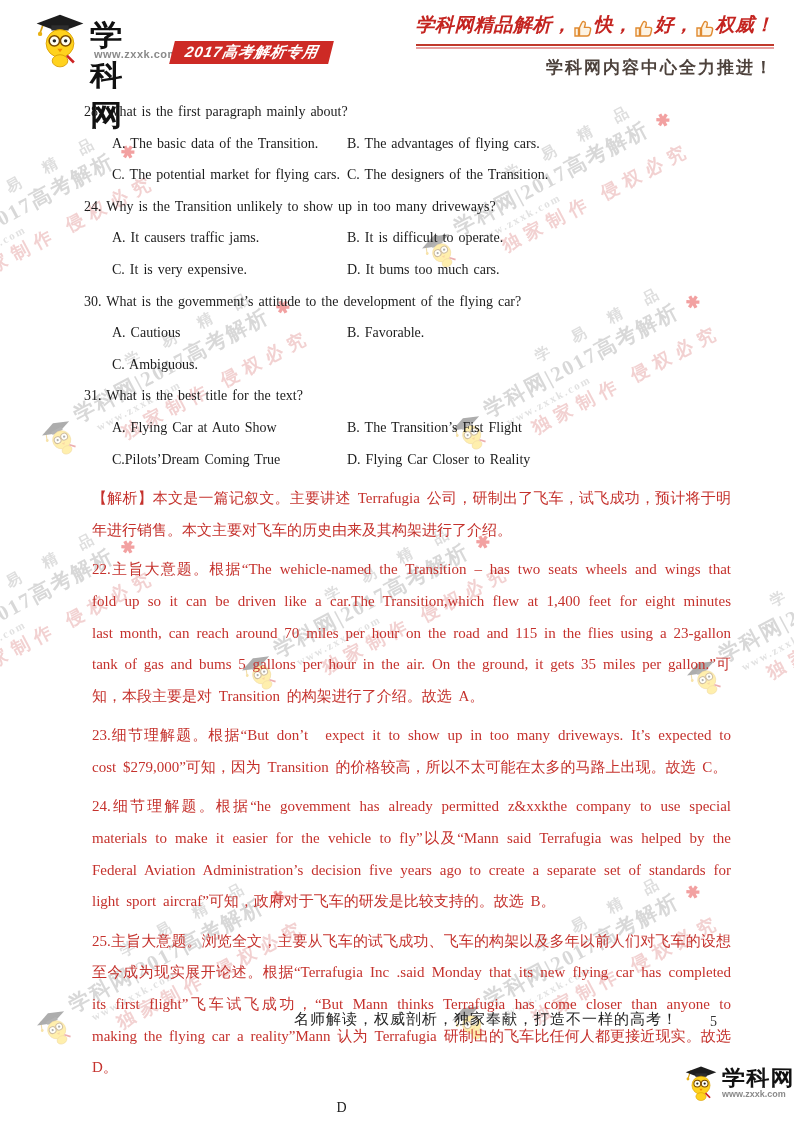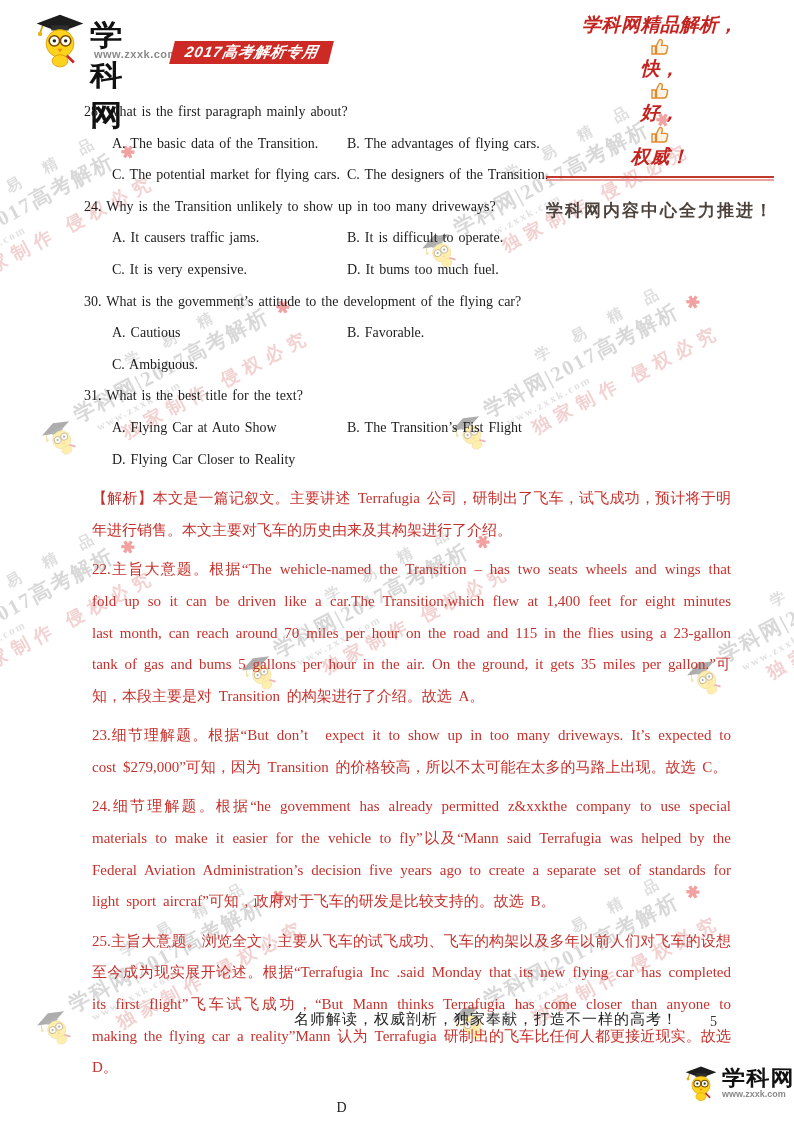--- a/index.html
+++ b/index.html
@@ -31,25 +31,25 @@
   .logo-mascot{position:absolute;left:0;top:4px;width:52px;height:56px;}
   .logo-title{position:absolute;left:56px;top:8px;font-family:"Liberation Sans","DejaVu Sans",sans-serif;
               font-weight:bold;font-size:29px;letter-spacing:2px;color:#111;transform:scaleX(1.12);transform-origin:left;}
   .logo-url{position:absolute;left:60px;top:40px;font-family:"Liberation Sans",sans-serif;
             font-weight:bold;font-size:11px;color:#8a8a8a;letter-spacing:.5px;}
   .banner{position:absolute;left:138px;top:33px;background:#cd2a25;color:#fff;transform:skewX(-14deg);
           padding:2px 13px;}
   .banner span{display:inline-block;transform:skewX(4deg);font-family:"Liberation Sans",sans-serif;
           font-weight:bold;font-style:italic;font-size:15px;letter-spacing:1px;white-space:nowrap;}
   .head-right{position:absolute;right:20px;top:12px;text-align:right;}
-  .slogan-line{display:flex;align-items:center;justify-content:flex-end;color:#c42420;
-               font-weight:bold;font-style:italic;font-size:19px;white-space:nowrap;letter-spacing:.5px;flex-direction:column;}
+  .slogan-line{display:flex;align-items:flex-end;justify-content:flex-end;color:#c42420;
+               font-weight:bold;font-style:italic;font-size:19px;white-space:nowrap;letter-spacing:.5px;}
   .thumb{width:20px;height:18px;margin:0 1px;}
   .slogan-rule{height:2px;background:#c0392b;box-shadow:0 3px 0 #e8a0a0;margin-top:6px;}
-  .slogan-sub{margin-top:21px;color:#4d423c;font-weight:bold;font-size:17px;letter-spacing:2px;
+  .slogan-sub{margin-top:10px;color:#4d423c;font-weight:bold;font-size:17px;letter-spacing:2px;
               font-family:"Liberation Sans",sans-serif;}
 
   
   .content{position:absolute;left:84px;top:96px;width:655px;z-index:1;line-height:31.6px;}
   .q-text{font-size:14px;word-spacing:1.5px;}
   .q-row{display:grid;grid-template-columns:235px auto;padding-left:28px;font-size:14px;word-spacing:1.5px;}
   .ana{color:#c5322d;text-align:justify;font-size:15px;word-spacing:3px;margin:8px;}
   .answer-line{text-align:center;transform:translateX(-70px);font-size:14px;}
 
   
@@ -216,21 +216,21 @@
     </div>
 
     <div class="question">
       <div class="q-text">24. Why is the Transition unlikely to show up in too many driveways?</div>
       <div class="q-row">
         <span>A. It causers traffic jams.</span>
         <span>B. It is difficult to operate.</span>
       </div>
       <div class="q-row">
         <span>C. It is very expensive.</span>
-        <span>D. It bums too much fuel.</span>
+        <span>D. It bums too much cars.</span>
       </div>
     </div>
 
     <div class="question">
       <div class="q-text">30. What is the govemment’s attitude to the development of the flying car?</div>
       <div class="q-row">
         <span>A. Cautious</span>
         <span>B. Favorable.</span>
       </div>
       <div class="q-row">
@@ -238,20 +238,21 @@
       </div>
     </div>
 
     <div class="question">
       <div class="q-text">31. What is the best title for the text?</div>
       <div class="q-row">
         <span>A. Flying Car at Auto Show</span>
         <span>B. The Transition’s Fist Flight</span>
       </div>
       <div class="q-row">
+        <span>C.Pilots’Dream Coming True</span>
         <span>D. Flying Car Closer to Reality</span>
       </div>
     </div>
 
     <p class="ana">【解析】本文是一篇记叙文。主要讲述 Terrafugia 公司，研制出了飞车，试飞成功，预计将于明年进行销售。本文主要对飞车的历史由来及其构架进行了介绍。</p>
     <p class="ana">22.主旨大意题。根据“The wehicle-named the Transition – has two seats wheels and wings that fold up so it can be driven like a car.The Transition,which flew at 1,400 feet for eight minutes last month, can reach around 70 miles per hour on the road and 115 in the flies using a 23-gallon tank of gas and bums 5 gallons per hour in the air. On the ground, it gets 35 miles per gallon.”可知，本段主要是对 Transition 的构架进行了介绍。故选 A。</p>
     <p class="ana">23.细节理解题。根据“But don’t　expect it to show up in too many driveways. It’s expected to cost $279,000”可知，因为 Transition 的价格较高，所以不太可能在太多的马路上出现。故选 C。</p>
     <p class="ana">24.细节理解题。根据“he govemment has already permitted z&amp;xxkthe company to use special materials to make it easier for the vehicle to fly”以及“Mann said Terrafugia was helped by the Federal Aviation Administration’s decision five years ago to create a separate set of standards for light sport aircraf”可知，政府对于飞车的研发是比较支持的。故选 B。</p>
     <p class="ana">25.主旨大意题。浏览全文，主要从飞车的试飞成功、飞车的构架以及多年以前人们对飞车的设想至今成为现实展开论述。根据“Terrafugia Inc .said Monday that its new flying car has completed its first flight”飞车试飞成功，“But Mann thinks Terrafugia has come closer than anyone to making the flying car a reality”Mann 认为 Terrafugia 研制出的飞车比任何人都更接近现实。故选 D。</p>
 

